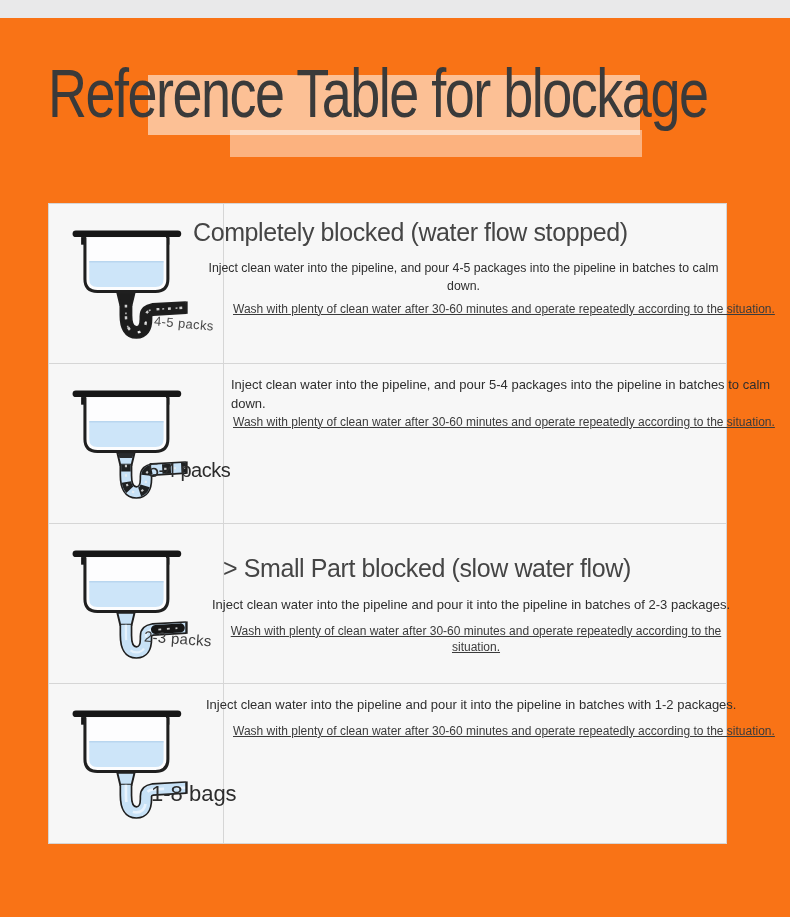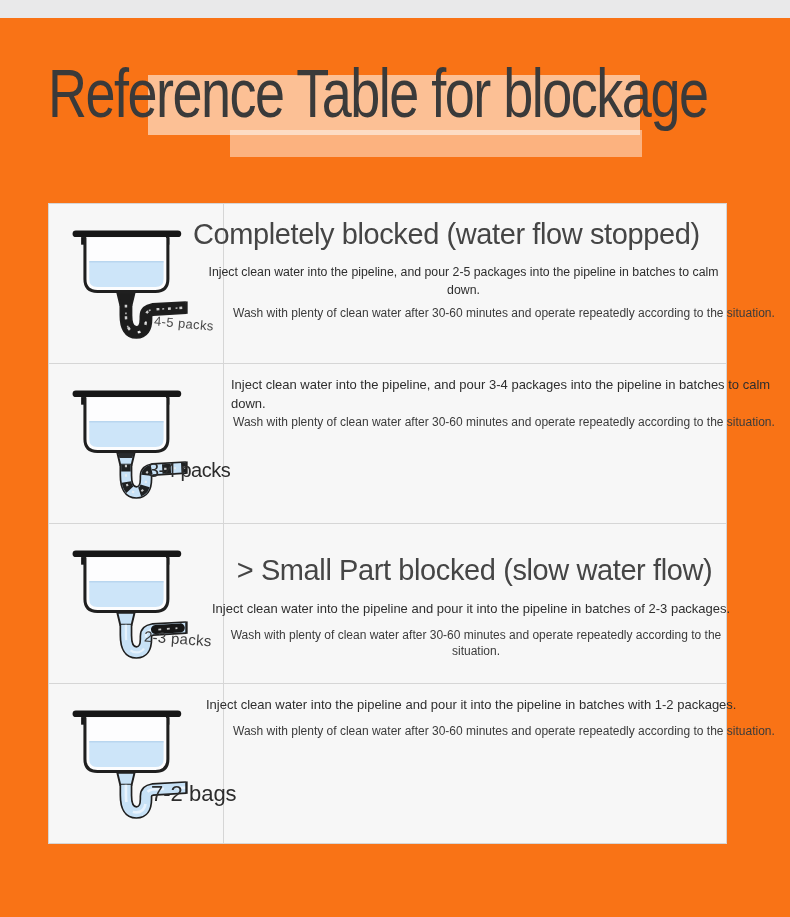--- a/index.html
+++ b/index.html
@@ -27,35 +27,35 @@
   .row + .row{border-top:1px solid #d6d6d6;}
   .cell-left{
     position:absolute;left:0;top:0;width:174px;height:100%;
     border-right:1px solid #d6d6d6;
   }
   .cell-left svg{position:absolute;left:10px;top:14px;}
   .plabel{
     position:absolute;z-index:3;white-space:nowrap;color:#3d3d3d;
   }
   .cell-right{position:absolute;left:175px;top:0;right:0;height:100%;}
-  .hd{font-size:29px;color:#454545;letter-spacing:-0.4px;font-weight:400;}
+  .hd{font-size:25px;color:#454545;letter-spacing:-0.4px;font-weight:400;}
   .bd{font-size:13px;color:#2e2e2e;line-height:1.45;}
-  .nt{font-size:12px;color:#3b3b3b;line-height:1.35;}
+  .nt{font-size:12px;color:#3b3b3b;line-height:1.35;text-decoration:underline;}
 
   .r1 .hd{margin:14px 0 0 -31px;}
   .r1 .bd{margin:13px 0 0 -28px;width:535px;text-align:center;font-size:12.3px;}
   .r1 .nt{margin:5px 0 0 9px;white-space:nowrap;}
   .r1 .plabel{left:105px;top:112px;font-size:13px;transform:rotate(5deg);color:#4a4a4a;letter-spacing:0.4px;}
 
   .r2 .hd{margin:27px 0 0 5px;}
   .r2 .bd{margin:12px 0 0 7px;width:540px;}
   .r2 .nt{margin:0 0 0 9px;white-space:nowrap;}
   .r2 .plabel{left:99px;top:95px;font-size:20px;color:#2d2d2d;letter-spacing:-0.5px;}
 
-  .r3 .hd{margin:30px 0 0 -1px;text-align:center;}
+  .r3 .hd{margin:30px 0 0 -1px;}
   .r3 .bd{margin:13px 0 0 -12px;white-space:nowrap;}
   .r3 .nt{margin:8px 0 0 2px;width:500px;text-align:center;}
   .r3 .plabel{left:95px;top:106px;font-size:15px;transform:rotate(4deg);letter-spacing:0.3px;}
 
   .r4 .hd{margin:30px 0 0 17px;}
   .r4 .bd{margin:12px 0 0 -18px;white-space:nowrap;}
   .r4 .nt{margin:8px 0 0 9px;white-space:nowrap;}
   .r4 .plabel{left:102px;top:97px;font-size:22px;color:#2d2d2d;}
 </style>
 </head>
@@ -83,21 +83,21 @@
           <path d="M70,91 L70,102 Q70,120 81,120 Q91,120 91,106 L91,103 Q91,97 98,96 L133,94" fill="none" stroke="#1f1f1f" stroke-width="13.5" stroke-linejoin="round"></path>
           <path d="M70,91 L70,102 Q70,120 81,120 Q91,120 91,106 L91,103 Q91,97 98,96 L133,94" fill="none" stroke="#1d1d1d" stroke-width="10" stroke-linejoin="round"></path>
           <path d="M70,91 L70,102 Q70,120 81,120 Q91,120 91,106 L91,103 Q91,97 98,96 L133,94" fill="none" stroke="#e3e3e3" stroke-width="2.6" stroke-dasharray="3 9" opacity="0.9"></path>
           <path d="M70,91 L70,102 Q70,120 81,120 Q91,120 91,106 L91,103 Q91,97 98,96 L133,94" fill="none" stroke="#ffffff" stroke-width="1.6" stroke-dasharray="2 12" stroke-dashoffset="6" opacity="0.7"></path>
           <line x1="133.5" y1="87.5" x2="133.5" y2="100.5" stroke="#1f1f1f" stroke-width="2.5"></line>
         </svg>
         <div class="plabel">4-5 packs</div>
       </div>
       <div class="cell-right">
         <div class="hd">Completely blocked (water flow stopped)</div>
-        <div class="bd">Inject clean water into the pipeline, and pour 2-5 packages into the pipeline in batches to calm down.</div>
+        <div class="bd">Inject clean water into the pipeline, and pour 4-5 packages into the pipeline in batches to calm down.</div>
         <div class="nt">Wash with plenty of clean water after 30-60 minutes and operate repeatedly according to the situation.</div>
       </div>
     </div>
 
     <div class="row r2">
       <div class="cell-left">
         <svg width="172" height="143" viewBox="0 0 180 150">
           <rect x="14" y="13" width="114" height="7" rx="3.5" fill="#161616"></rect>
           <rect x="23" y="20" width="3.5" height="8" fill="#161616"></rect>
           <rect x="112" y="20" width="3.5" height="8" fill="#161616"></rect>
@@ -105,24 +105,24 @@
           <path d="M31.5,45.5 L109.5,45.5 L109.5,64 Q109.5,72.5 101,72.5 L40,72.5 Q31.5,72.5 31.5,64 Z" fill="#cde5f9"></path>
           <line x1="31.5" y1="46" x2="109.5" y2="46" stroke="#b9d6ef" stroke-width="1.6"></line>
           <path d="M61,78.5 L79,78.5 L76,91 L64,91 Z" fill="#c7e1f6" stroke="#1f1f1f" stroke-width="2"></path>
           <path d="M62,79 L78,79 L76.8,84 L63.2,84 Z" fill="#161616" opacity="0.9"></path>
           <path d="M70,91 L70,102 Q70,120 81,120 Q91,120 91,106 L91,103 Q91,97 98,96 L133,94" fill="none" stroke="#1f1f1f" stroke-width="13.5" stroke-linejoin="round"></path>
           <path d="M70,91 L70,102 Q70,120 81,120 Q91,120 91,106 L91,103 Q91,97 98,96 L133,94" fill="none" stroke="#c7e1f6" stroke-width="10" stroke-linejoin="round"></path>
           <path d="M70,91 L70,102 Q70,120 81,120 Q91,120 91,106 L91,103 Q91,97 98,96 L133,94" fill="none" stroke="#161616" stroke-width="10" stroke-dasharray="9 11" stroke-dashoffset="2" opacity="0.95"></path>
           <path d="M70,91 L70,102 Q70,120 81,120 Q91,120 91,106 L91,103 Q91,97 98,96 L133,94" fill="none" stroke="#f0f0f0" stroke-width="2.2" stroke-dasharray="2.5 7.5" opacity="0.8"></path>
           <line x1="133.5" y1="87.5" x2="133.5" y2="100.5" stroke="#1f1f1f" stroke-width="2.5"></line>
         </svg>
-        <div class="plabel">3-4 packs</div>
+        <div class="plabel">5-4 packs</div>
       </div>
       <div class="cell-right">
-        <div class="bd">Inject clean water into the pipeline, and pour 3-4 packages into the pipeline in batches to calm down.</div>
+        <div class="bd">Inject clean water into the pipeline, and pour 5-4 packages into the pipeline in batches to calm down.</div>
         <div class="nt">Wash with plenty of clean water after 30-60 minutes and operate repeatedly according to the situation.</div>
       </div>
     </div>
 
     <div class="row r3">
       <div class="cell-left">
         <svg width="172" height="143" viewBox="0 0 180 150">
           <rect x="14" y="13" width="114" height="7" rx="3.5" fill="#161616"></rect>
           <rect x="23" y="20" width="3.5" height="8" fill="#161616"></rect>
           <rect x="112" y="20" width="3.5" height="8" fill="#161616"></rect>
@@ -154,21 +154,21 @@
           <rect x="112" y="20" width="3.5" height="8" fill="#161616"></rect>
           <path d="M27,21 L27,64 Q27,77 40,77 L101,77 Q114,77 114,64 L114,21" fill="#fdfdfe" stroke="#1f1f1f" stroke-width="3.2" stroke-linecap="round" stroke-linejoin="round"></path>
           <path d="M31.5,45.5 L109.5,45.5 L109.5,64 Q109.5,72.5 101,72.5 L40,72.5 Q31.5,72.5 31.5,64 Z" fill="#cde5f9"></path>
           <line x1="31.5" y1="46" x2="109.5" y2="46" stroke="#b9d6ef" stroke-width="1.6"></line>
           <path d="M61,78.5 L79,78.5 L76,91 L64,91 Z" fill="#c7e1f6" stroke="#1f1f1f" stroke-width="2"></path>
           <path d="M70,91 L70,102 Q70,120 81,120 Q91,120 91,106 L91,103 Q91,97 98,96 L133,94" fill="none" stroke="#1f1f1f" stroke-width="13.5" stroke-linejoin="round"></path>
           <path d="M70,91 L70,102 Q70,120 81,120 Q91,120 91,106 L91,103 Q91,97 98,96 L133,94" fill="none" stroke="#c7e1f6" stroke-width="10" stroke-linejoin="round"></path>
           <path d="M70,91 L70,102 Q70,120 81,120 Q91,120 91,106 L91,103 Q91,97 98,96 L133,94" fill="none" stroke="#eef6fe" stroke-width="2.8" stroke-dasharray="18 13" opacity="0.85"></path>
           <line x1="133.5" y1="87.5" x2="133.5" y2="100.5" stroke="#1f1f1f" stroke-width="2.5"></line>
         </svg>
-        <div class="plabel">7-2 bags</div>
+        <div class="plabel">1-8 bags</div>
       </div>
       <div class="cell-right">
         <div class="bd">Inject clean water into the pipeline and pour it into the pipeline in batches with 1-2 packages.</div>
         <div class="nt">Wash with plenty of clean water after 30-60 minutes and operate repeatedly according to the situation.</div>
       </div>
     </div>
 
   </div>
 </div>
 

